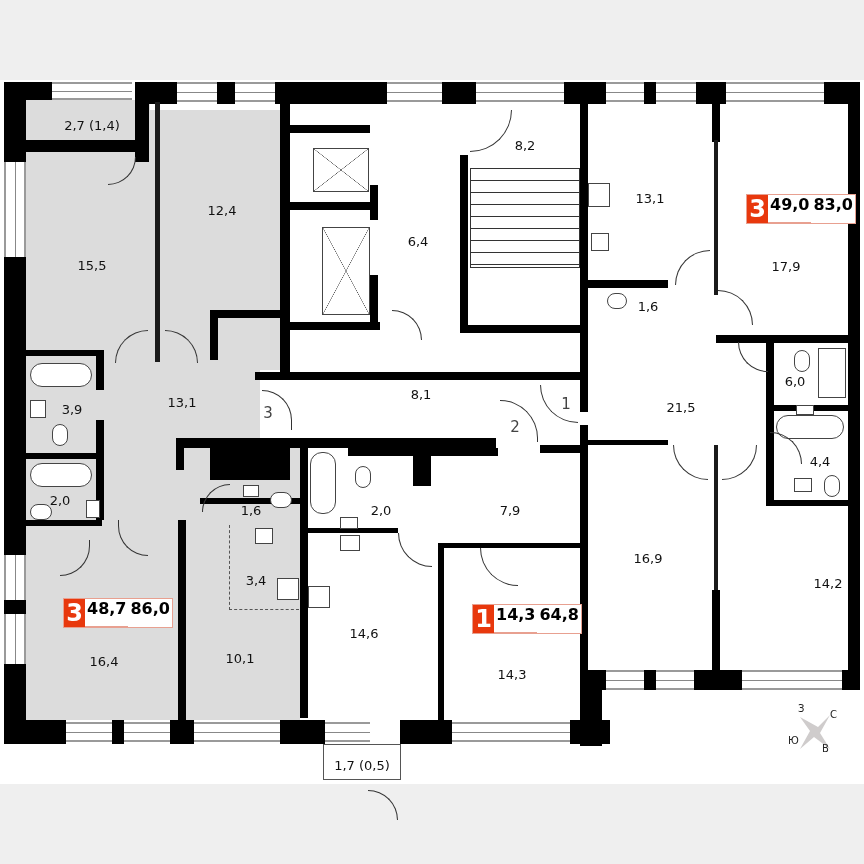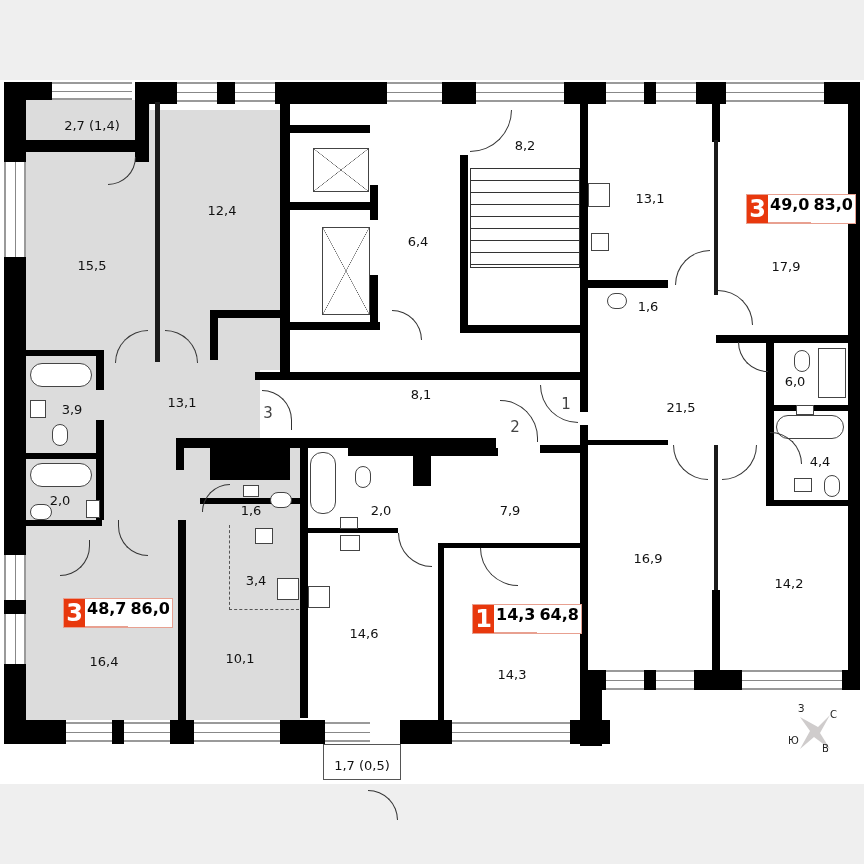--- a/index.html
+++ b/index.html
@@ -204,21 +204,21 @@
   <div class="lbl" style="left:421px;top:314px;text-align:center;">8,1</div>
   <div class="lbl" style="left:681px;top:327px;">21,5</div>
   <div class="lbl" style="left:795px;top:301px;">6,0</div>
   <div class="lbl" style="left:820px;top:381px;">4,4</div>
   <div class="lbl" style="left:60px;top:420px;">2,0</div>
   <div class="lbl" style="left:251px;top:430px;">1,6</div>
   <div class="lbl" style="left:381px;top:430px;">2,0</div>
   <div class="lbl" style="left:492px;top:430px;margin-left:18px;">7,9</div>
   <div class="lbl" style="left:256px;top:500px;">3,4</div>
   <div class="lbl" style="left:648px;top:478px;">16,9</div>
-  <div class="lbl" style="left:789px;top:503px;">14,2</div>
+  <div class="lbl" style="left:828px;top:503px;">14,2</div>
   <div class="lbl" style="left:104px;top:581px;">16,4</div>
   <div class="lbl" style="left:240px;top:578px;">10,1</div>
   <div class="lbl" style="left:364px;top:553px;">14,6</div>
   <div class="lbl" style="left:512px;top:594px;">14,3</div>
   <div class="lbl" style="left:362px;top:685px;">1,7 (0,5)</div>
 
   <div class="lbl" style="left:268px;top:333px;font-size:15px;color:#444;">3</div>
   <div class="lbl" style="left:515px;top:347px;font-size:15px;color:#444;">2</div>
   <div class="lbl" style="left:566px;top:324px;font-size:15px;color:#444;">1</div>
 

